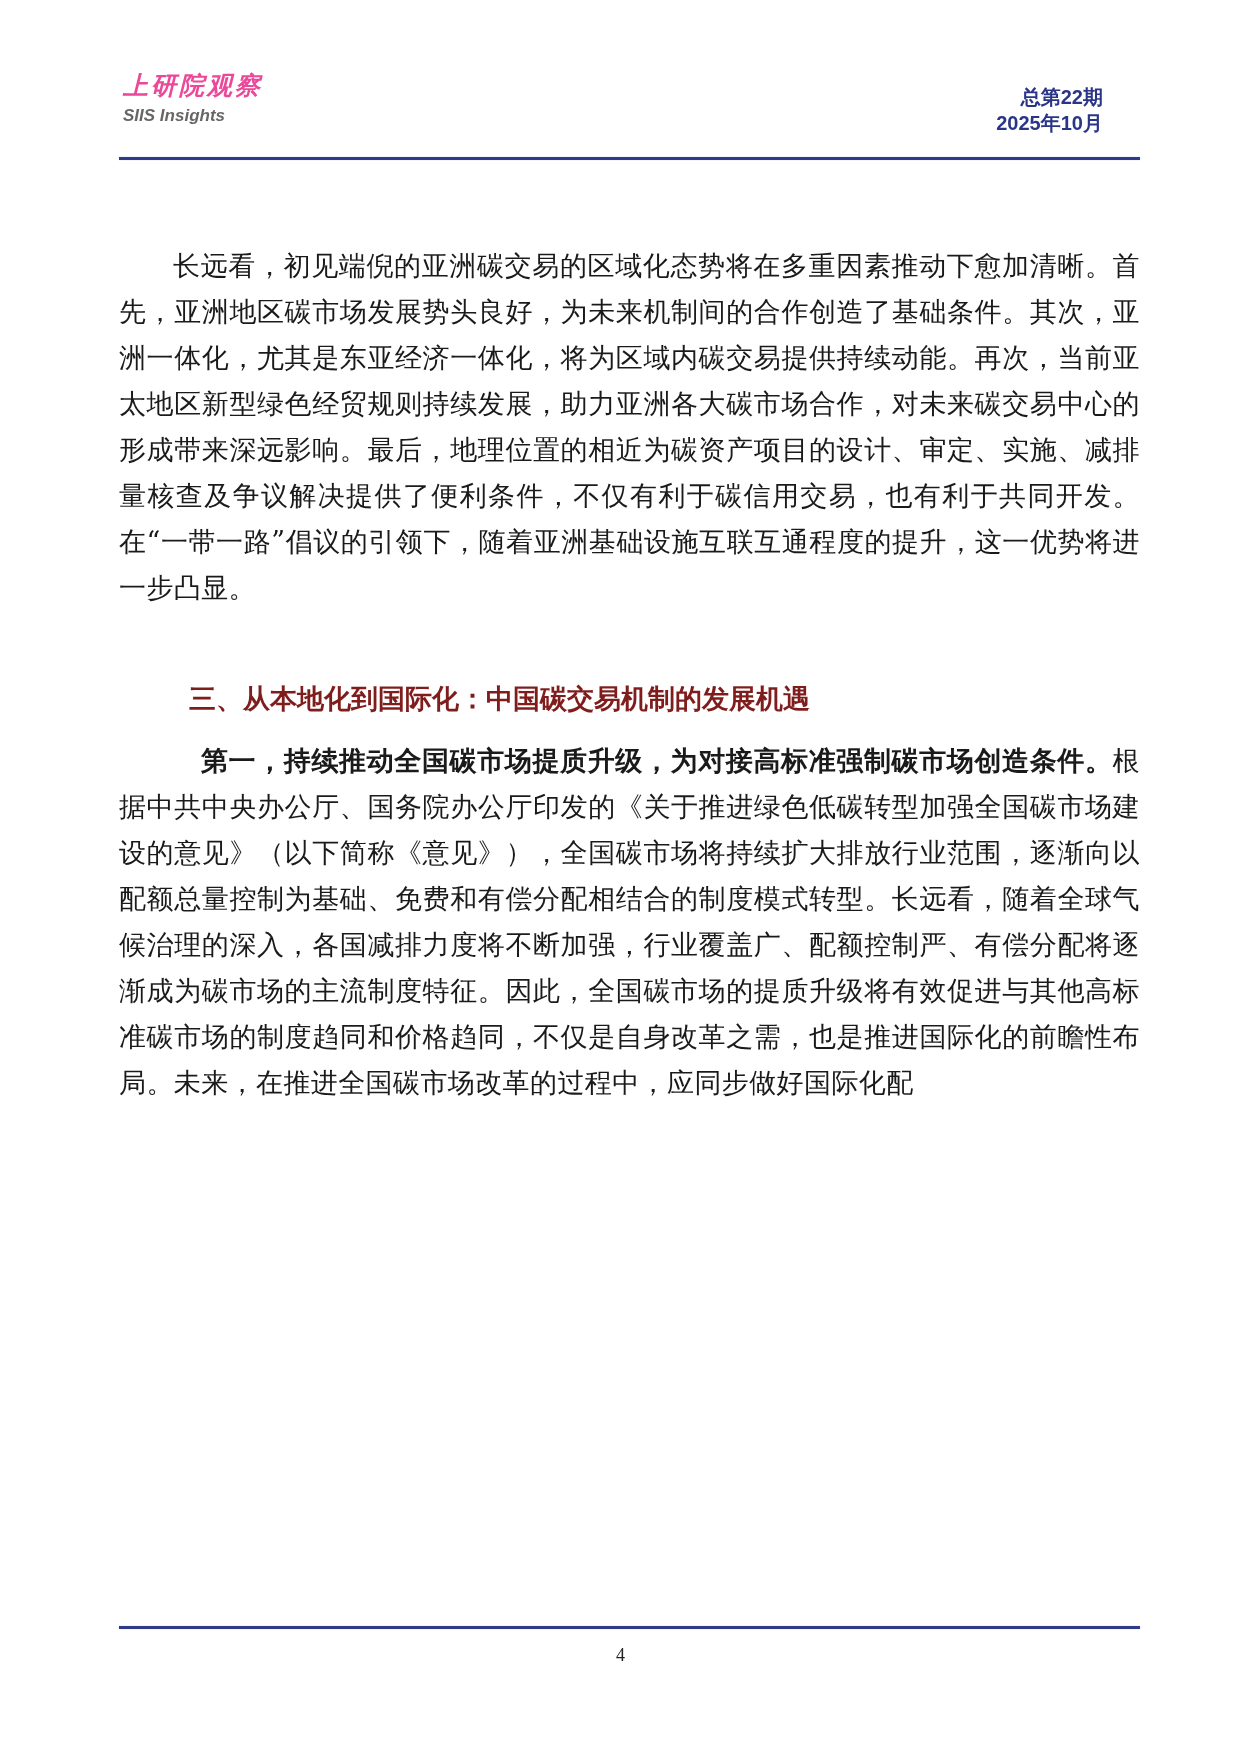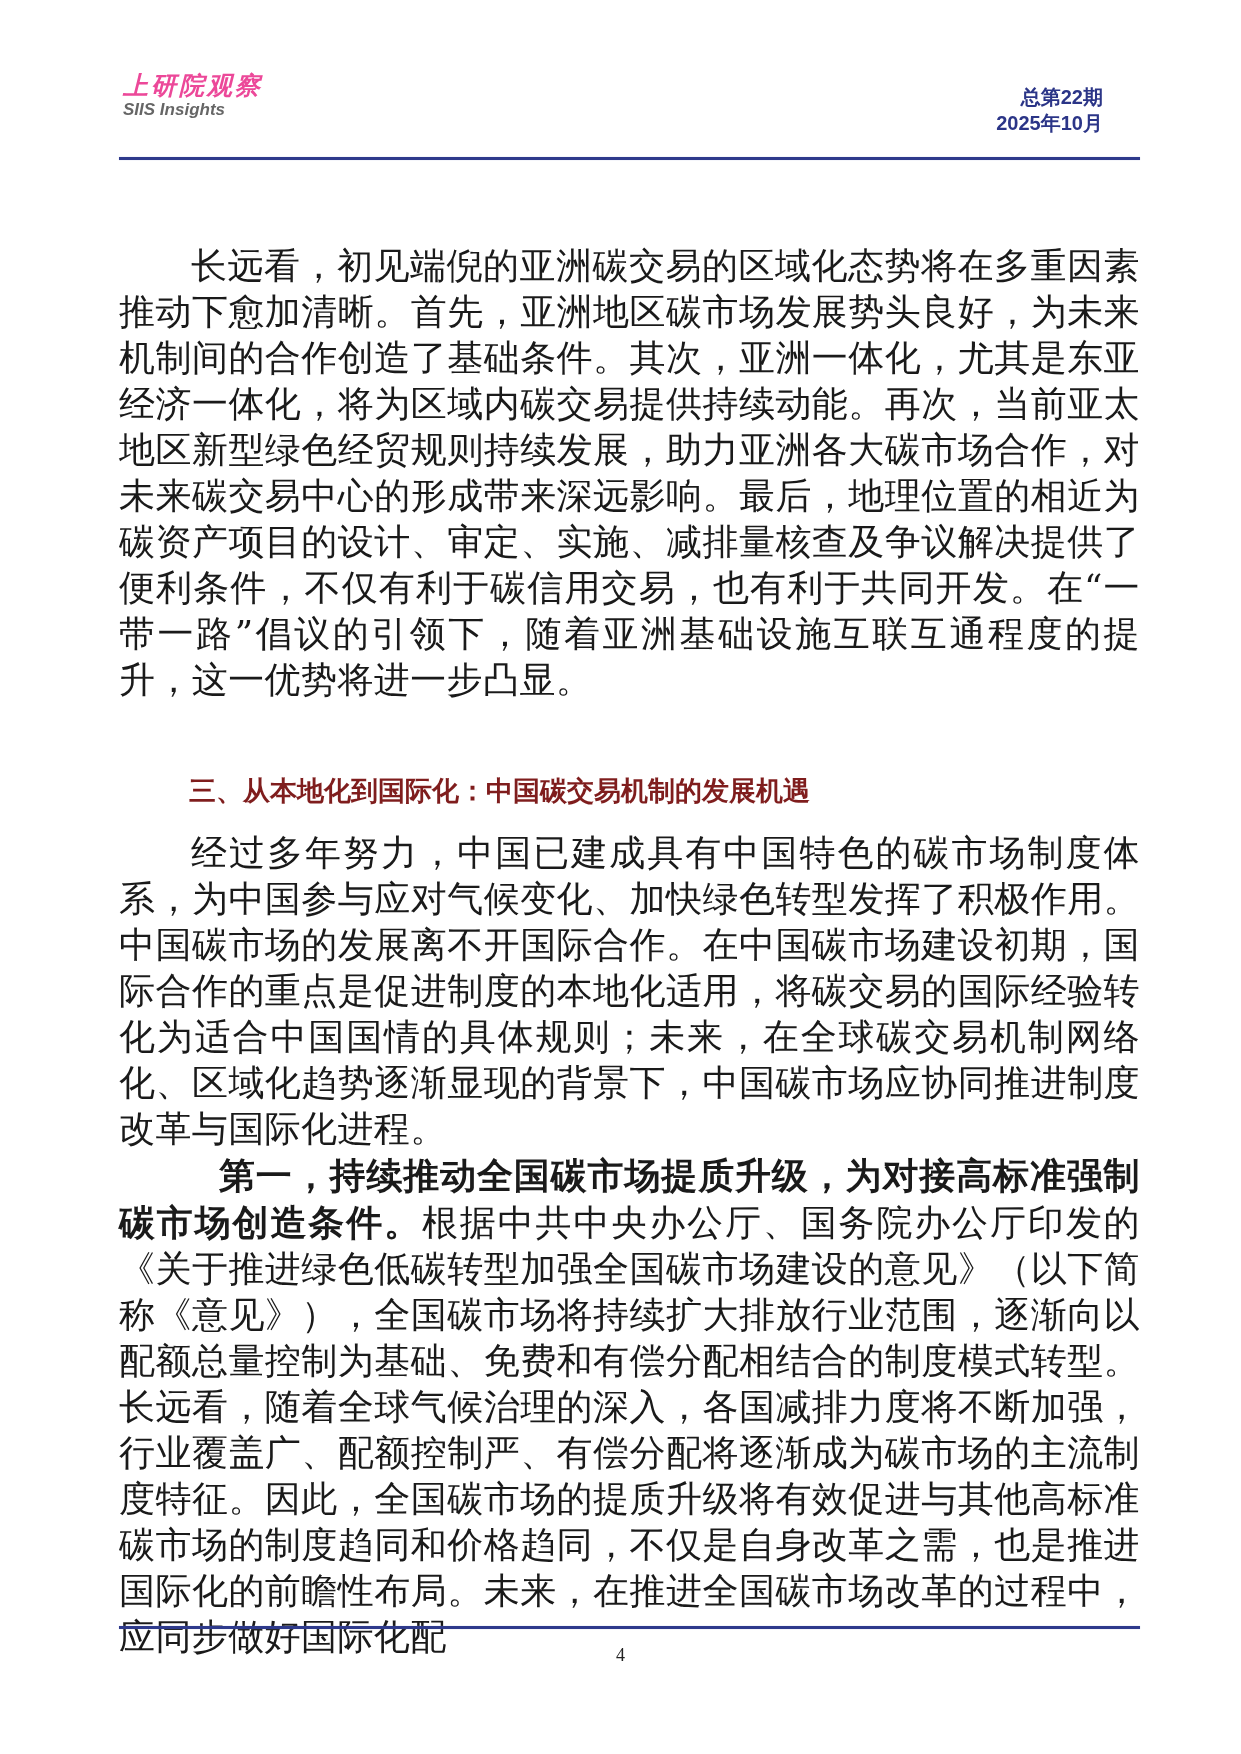--- a/index.html
+++ b/index.html
@@ -29,21 +29,21 @@
       letter-spacing: 3px;
       line-height: 28px;
     }
     .brand-en {
       font-family: "Liberation Sans", "DejaVu Sans", sans-serif;
       font-size: 17px;
       font-weight: bold;
       font-style: italic;
       color: #666666;
       line-height: 20px;
-      margin-top: 0;
+      margin-top: 6px;
     }
     .header-right {
       position: absolute;
       right: 138px;
       top: 84px;
       text-align: right;
       font-family: "Liberation Sans", "DejaVu Sans", sans-serif;
       font-weight: bold;
       color: #2b3587;
       font-size: 20px;
@@ -59,21 +59,21 @@
     }
     .rule.top { top: 157px; }
     .rule.bottom { top: 1626px; }
     .content {
       position: absolute;
       left: 119px;
       top: 243px;
       width: 1021px;
     }
     .para {
-      font-size: 36px;
+      font-size: 27px;
       line-height: 46px;
       margin: 0;
       text-align: justify;
       text-indent: 2em;
       letter-spacing: 0.4px;
     }
     .section-heading {
       font-size: 27px;
       line-height: 46px;
       font-weight: bold;
@@ -106,19 +106,18 @@
   <div>总第22期</div>
   <div>2025年10月</div>
 </div>
 
 <div class="rule top"></div>
 
 <div class="content">
   <p class="para">长远看，初见端倪的亚洲碳交易的区域化态势将在多重因素推动下愈加清晰。首先，亚洲地区碳市场发展势头良好，为未来机制间的合作创造了基础条件。其次，亚洲一体化，尤其是东亚经济一体化，将为区域内碳交易提供持续动能。再次，当前亚太地区新型绿色经贸规则持续发展，助力亚洲各大碳市场合作，对未来碳交易中心的形成带来深远影响。最后，地理位置的相近为碳资产项目的设计、审定、实施、减排量核查及争议解决提供了便利条件，不仅有利于碳信用交易，也有利于共同开发。在“一带一路”倡议的引领下，随着亚洲基础设施互联互通程度的提升，这一优势将进一步凸显。</p>
   <div class="gap"></div>
   <p class="section-heading">三、从本地化到国际化：中国碳交易机制的发展机遇</p>
-  <p class="para">经过多年努力，中国已建成具有中国特色的碳市场制度体系，为中国参与应对气候变化、加快绿色转型发挥了积极作用。中国碳市场的发展离不开国际合作。在中国碳市场建设初期，国际合作的重点是促进制度的本地化适用，将碳交易的国际经验转化为适合中国国情的具体规则；未来，在全球碳交易机制网络化、区域化趋势逐渐显现的背景下，中国碳市场应协同推进制度改革与国际化进程。</p>
   <p class="para"><span class="bold-lead">第一，持续推动全国碳市场提质升级，为对接高标准强制碳市场创造条件。</span><span>根据中共中央办公厅、国务院办公厅印发的《关于推进绿色低碳转型加强全国碳市场建设的意见》（以下简称《意见》），全国碳市场将持续扩大排放行业范围，逐渐向以配额总量控制为基础、免费和有偿分配相结合的制度模式转型。长远看，随着全球气候治理的深入，各国减排力度将不断加强，行业覆盖广、配额控制严、有偿分配将逐渐成为碳市场的主流制度特征。因此，全国碳市场的提质升级将有效促进与其他高标准碳市场的制度趋同和价格趋同，不仅是自身改革之需，也是推进国际化的前瞻性布局。未来，在推进全国碳市场改革的过程中，应同步做好国际化配</span></p>
 </div>
 
 <div class="rule bottom"></div>
 
 <div class="page-number">4</div>
 
 </body></html>

